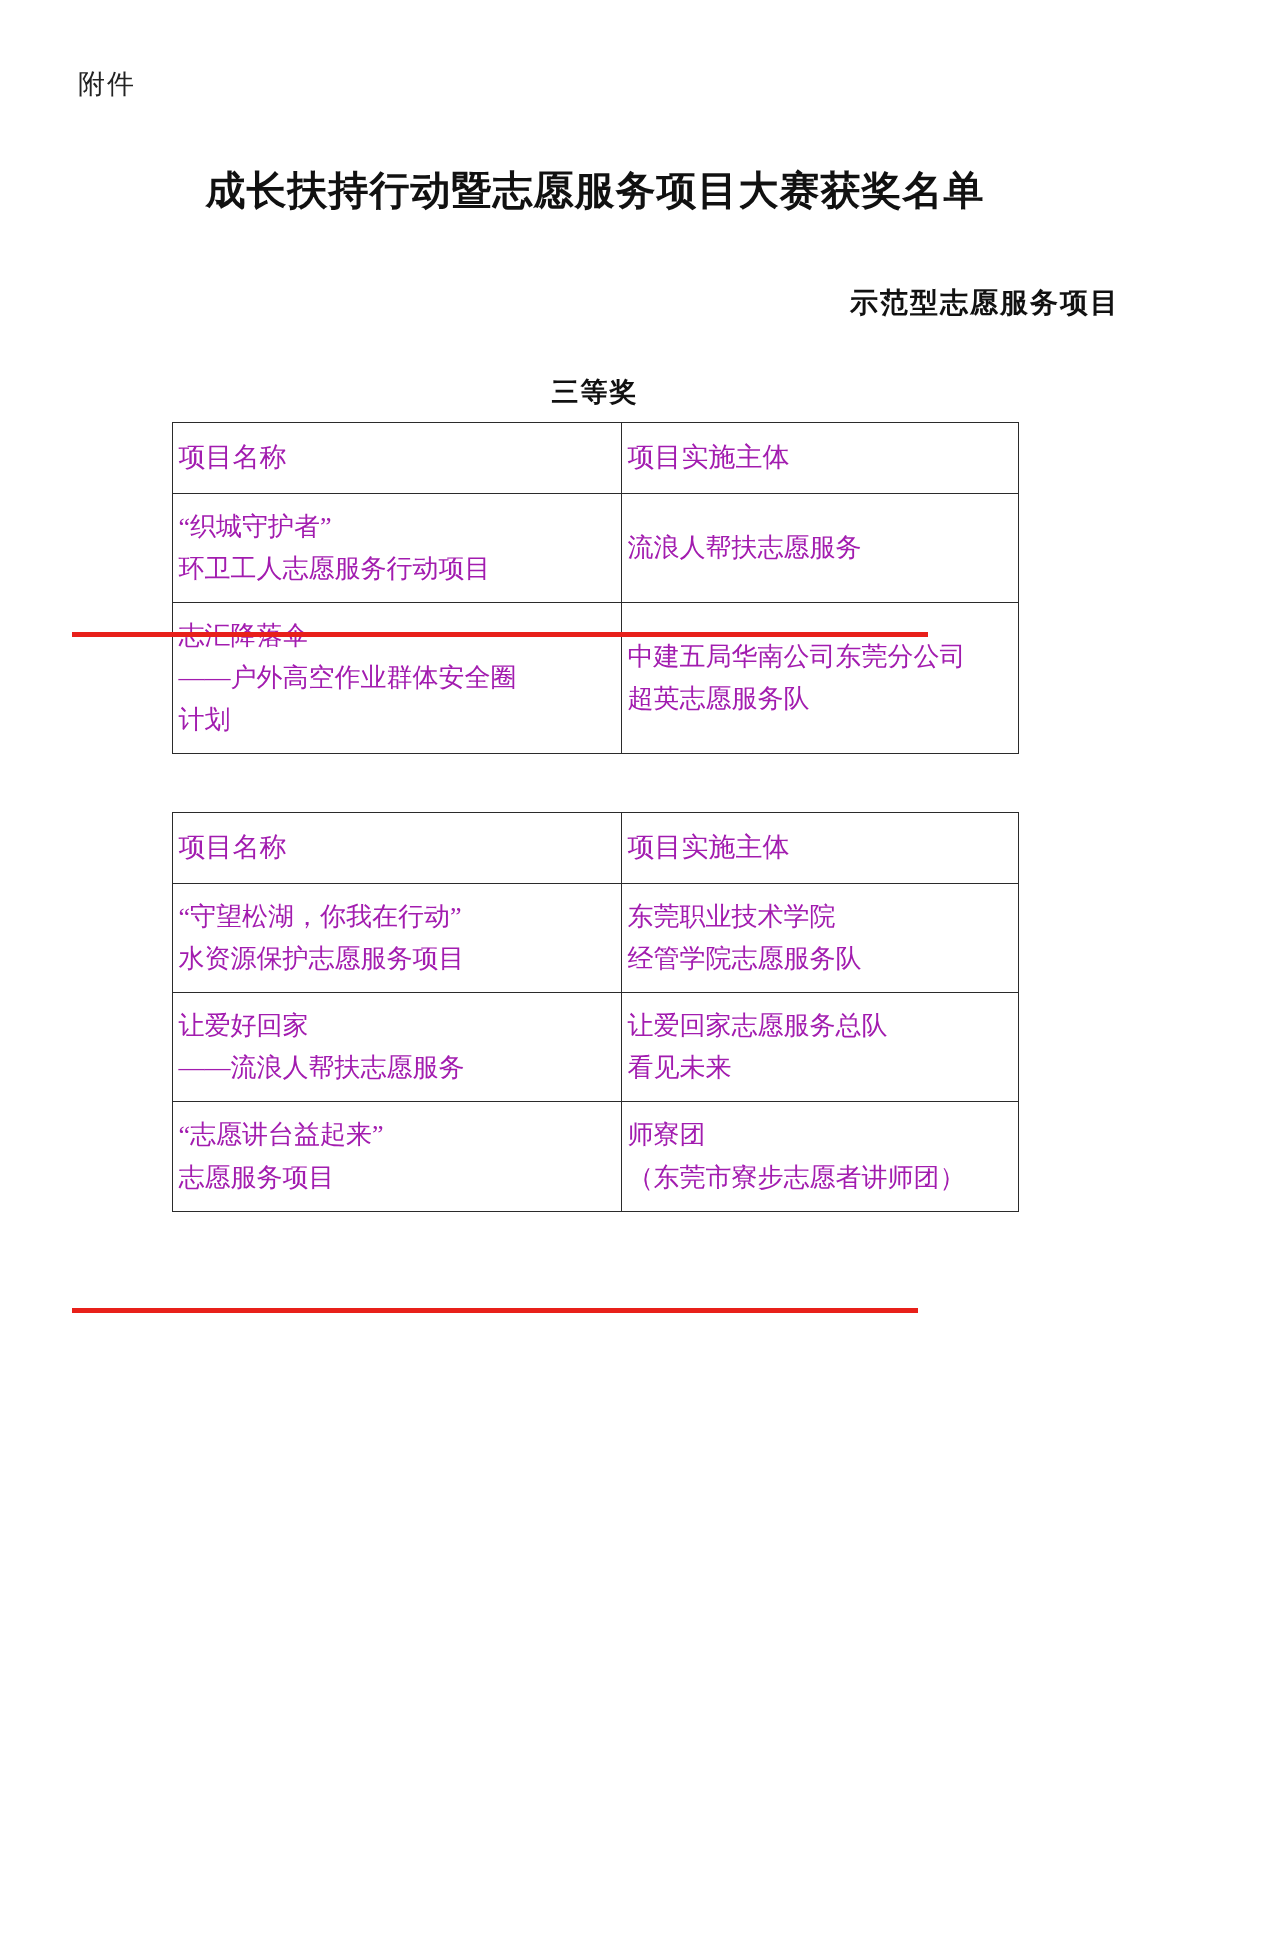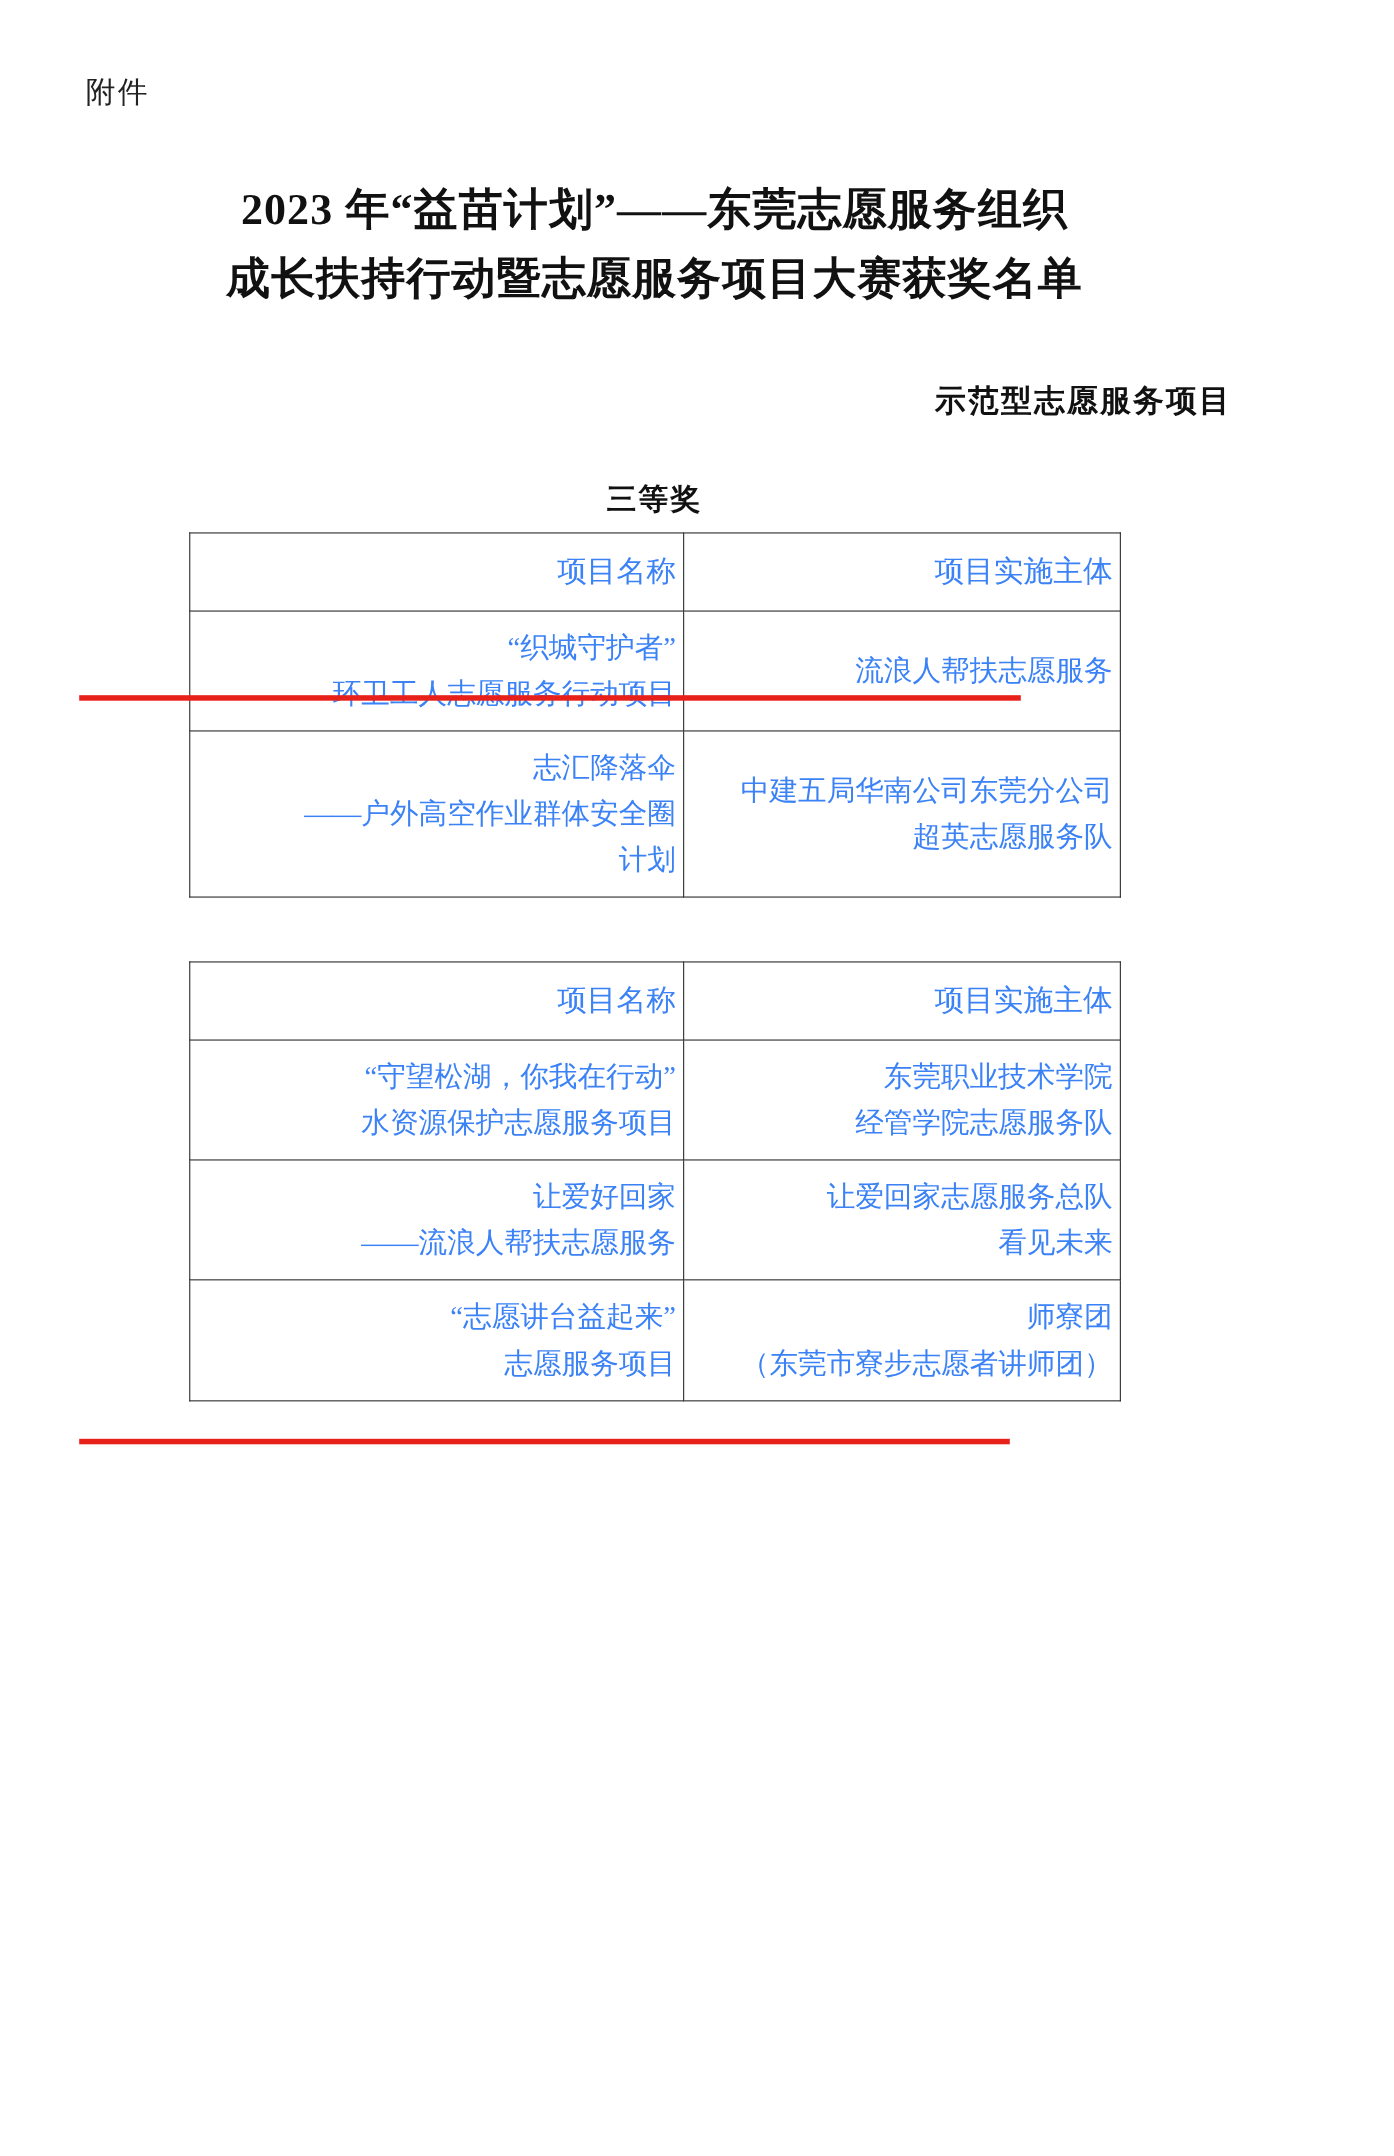--- a/index.html
+++ b/index.html
@@ -59,27 +59,27 @@
   }
   table.award-table {
     width: 846px;
     margin: 0 auto;
     border-collapse: collapse;
     table-layout: fixed;
   }
   table.award-table td,
   table.award-table th {
     border: 1.6px solid #2b2b2b;
-    text-align: right;
+    text-align: left;
     vertical-align: middle;
     font-size: 26px;
     line-height: 1.62;
     padding: 12px 6px;
     font-weight: normal;
-    color: #3b82f6;
+    color: #a21caf;
   }
   table.award-table th {
     font-size: 27px;
     padding: 13px 6px;
   }
   table.award-table col.c1 { width: 449px; }
   table.award-table col.c2 { width: 397px; }
   .cellline { display: block; white-space: nowrap; }
   .spacer-lg { height: 58px; }
 
@@ -94,21 +94,20 @@
   #redline-2 { left: 72px; top: 1296px; width: 846px; }
 </style>
 </head>
 <body>
 
 <div class="page">
 
   <div class="attachment-label">附件</div>
 
   <div class="doc-title">
-    <span class="line">2023 年“益苗计划”——东莞志愿服务组织</span>
     <span class="line">成长扶持行动暨志愿服务项目大赛获奖名单</span>
   </div>
 
   <div class="section-subtitle">示范型志愿服务项目</div>
 
   <div class="award-label">三等奖</div>
 
   <table class="award-table">
     <colgroup>
         <col class="c1">

